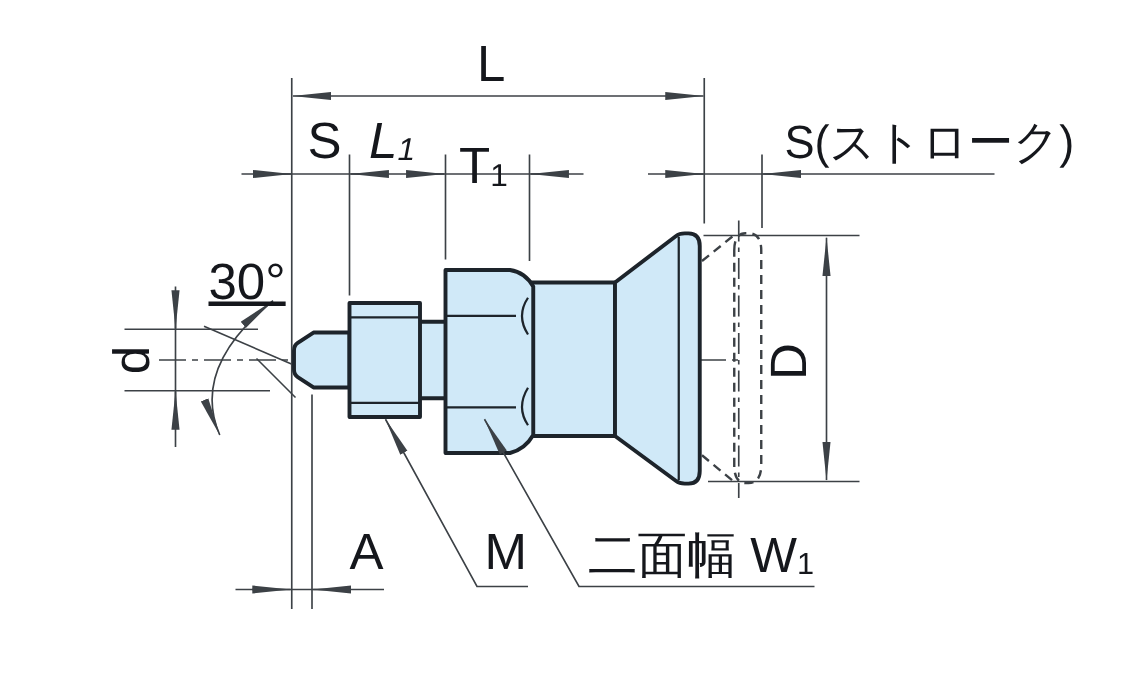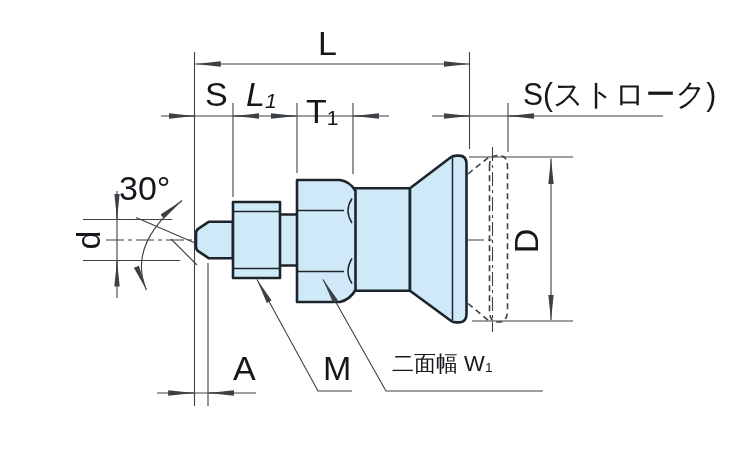--- a/index.html
+++ b/index.html
@@ -20,21 +20,21 @@
   .clv  {stroke:var(--dimension-lines,#44484c);fill:none;stroke-width:1.1;stroke-dasharray:14 4 3 4;}
   .arrfill{fill:var(--dimension-lines,#2a2e33);}
   
   .lbl{
     position:absolute;
     font-size:34px;line-height:1;
     color:var(--text,#15171c);
     white-space:nowrap;
   }
   .lbl sub{font-size:0.62em;line-height:1;vertical-align:-0.08em;}
-  .lbl.jp{font-size:22px;}
+  .lbl.jp{font-size:33px;}
   .lbl.strokeNote{font-size:31px;transform:scaleX(0.97);transform-origin:left top;}
   .rot{
     position:absolute;width:44px;height:44px;
     display:flex;align-items:center;justify-content:center;
     transform:rotate(-90deg);
   }
 </style>
 </head>
 <body>
 
@@ -137,21 +137,21 @@
   <div class="lbl" style="left:318px;top:26px;">L</div>
 
   <div class="lbl" style="left:205px;top:77px;">S</div>
 
   <div class="lbl" style="left:246px;top:77px;font-style:italic;"><span>L</span><sub>1</sub></div>
 
   <div class="lbl" style="left:306px;top:94px;"><span>T</span><sub>1</sub></div>
 
   <div class="lbl strokeNote" style="left:523px;top:79px;">S(ストローク)</div>
 
-  <div class="lbl" style="left:119px;top:171px;">30°</div>
+  <div class="lbl" style="left:139px;top:171px;text-decoration:underline;">30°</div>
 
   <div class="rot" style="left:66px;top:218px;">
     <span class="lbl" style="position:static;">d</span>
   </div>
 
   <div class="rot" style="left:504px;top:219px;">
     <span class="lbl" style="position:static;">D</span>
   </div>
 
   <div class="lbl" style="left:233px;top:351px;">A</div>

